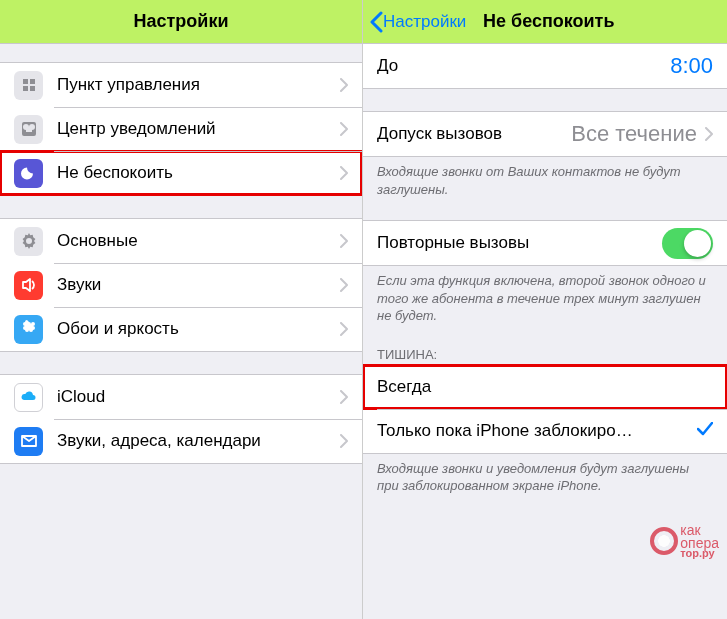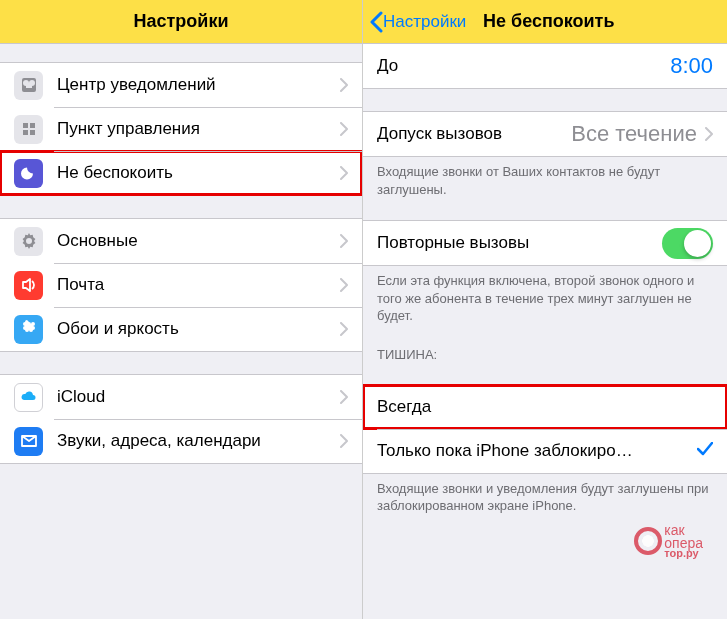--- a/index.html
+++ b/index.html
@@ -13,21 +13,21 @@
   }
   .pane {
     background: #efeff4;
     overflow: hidden;
   }
   .pane-left { width: 363px; border-right: 1px solid #ccc; }
   .pane-right { width: 364px; position: relative; }
 
   .navbar {
     height: 44px;
-    background: #fde047;
+    background: #bef264;
     border-bottom: 1px solid #c8c7cc;
     display: flex;
     align-items: center;
     position: relative;
   }
   .navbar-title {
     position: absolute;
     left: 0; right: 0;
     text-align: center;
     font-size: 18px;
@@ -104,20 +104,21 @@
   .highlight-red {
     outline: 3px solid #e60000;
     outline-offset: -2px;
   }
 
   .footer-note {
     font-size: 13px;
     color: #6d6d72;
     padding: 6px 14px 0 14px;
     line-height: 1.35;
+    font-style: italic;
   }
   .header-note {
     font-size: 13px;
     color: #6d6d72;
     padding: 0 14px 6px 14px;
     text-transform: none;
   }
 
   .switch {
     width: 51px; height: 31px;
@@ -137,21 +138,21 @@
   }
 
   .check {
     color: #007aff;
     margin-left: 8px;
   }
   .check svg { width: 16px; height: 14px; }
 
   .watermark {
     position: absolute;
-    right: 24px;
+    right: 8px;
     bottom: 60px;
     display: flex;
     align-items: center;
     opacity: 0.9;
     pointer-events: none;
   }
   .wm-circle {
     width: 28px; height: 28px;
     border: 4px solid #d94a5a;
     border-radius: 50%;
@@ -168,37 +169,37 @@
 <div class="pane pane-left">
   <div class="navbar">
     <div class="navbar-title">Настройки</div>
   </div>
 
   <div class="group first">
     <div class="group-body" id="g1">
         <div class="row">
           <div class="icon" style="background:#e5e5ea;">
             <svg viewBox="0 0 18 18">
+              <path d="M3 3h5v5H3zM10 3h5v5h-5zM3 10h5v5H3zM10 10h5v5h-5z" fill="#8e8e93"></path>
+            </svg>
+          </div>
+          <span class="label">Пункт управления</span>
+          <span class="chevron">
+            <svg viewBox="0 0 8 14">
+              <path d="M1 1l6 6-6 6" stroke="#c7c7cc" stroke-width="2" fill="none" stroke-linecap="round" stroke-linejoin="round"></path>
+            </svg>
+          </span>
+        </div>
+        <div class="row">
+          <div class="icon" style="background:#e5e5ea;">
+            <svg viewBox="0 0 18 18">
               <path d="M4 2h10a2 2 0 0 1 2 2v10a2 2 0 0 1-2 2H4a2 2 0 0 1-2-2V4a2 2 0 0 1 2-2zm2 2a3 3 0 0 0 0 6v2h6V10a3 3 0 0 0 0-6 3 3 0 0 0-3 3 3 3 0 0 0-3-3z" fill="#8e8e93"></path>
             </svg>
           </div>
           <span class="label">Центр уведомлений</span>
-          <span class="chevron">
-            <svg viewBox="0 0 8 14">
-              <path d="M1 1l6 6-6 6" stroke="#c7c7cc" stroke-width="2" fill="none" stroke-linecap="round" stroke-linejoin="round"></path>
-            </svg>
-          </span>
-        </div>
-        <div class="row">
-          <div class="icon" style="background:#e5e5ea;">
-            <svg viewBox="0 0 18 18">
-              <path d="M3 3h5v5H3zM10 3h5v5h-5zM3 10h5v5H3zM10 10h5v5h-5z" fill="#8e8e93"></path>
-            </svg>
-          </div>
-          <span class="label">Пункт управления</span>
           <span class="chevron">
             <svg viewBox="0 0 8 14">
               <path d="M1 1l6 6-6 6" stroke="#c7c7cc" stroke-width="2" fill="none" stroke-linecap="round" stroke-linejoin="round"></path>
             </svg>
           </span>
         </div>
         <div class="row highlight-red">
           <div class="icon" style="background:#5856d6;">
             <svg viewBox="0 0 18 18">
               <path d="M13 9.5A6 6 0 0 1 7 3.5 6 6 0 1 0 13 9.5z" fill="#ffffff"></path>
@@ -227,21 +228,21 @@
               <path d="M1 1l6 6-6 6" stroke="#c7c7cc" stroke-width="2" fill="none" stroke-linecap="round" stroke-linejoin="round"></path>
             </svg>
           </span>
         </div>
         <div class="row">
           <div class="icon" style="background:#ff3b30;">
             <svg viewBox="0 0 18 18">
               <path d="M3 6h3l4-3v12l-4-3H3zM12 5a5 5 0 0 1 0 8" fill="none" stroke="#ffffff" stroke-width="1.8" stroke-linejoin="round"></path>
             </svg>
           </div>
-          <span class="label">Почта</span>
+          <span class="label">Звуки</span>
           <span class="chevron">
             <svg viewBox="0 0 8 14">
               <path d="M1 1l6 6-6 6" stroke="#c7c7cc" stroke-width="2" fill="none" stroke-linecap="round" stroke-linejoin="round"></path>
             </svg>
           </span>
         </div>
         <div class="row">
           <div class="icon" style="background:#36a8f4;">
             <svg viewBox="0 0 18 18">
               <path d="M9 2a2 2 0 0 1 2 2 2 2 0 0 1 2-2 2 2 0 0 1 0 4 2 2 0 0 1 2 2 2 2 0 0 1-4 0 2 2 0 0 1 0 4 2 2 0 0 1-2-2 2 2 0 0 1-2 2 2 2 0 0 1 0-4 2 2 0 0 1-4 0 2 2 0 0 1 2-2 2 2 0 0 1-2-2 2 2 0 0 1 4 0 2 2 0 0 1 0-4z" fill="#ffffff"></path>
@@ -325,21 +326,21 @@
     <div class="group-body">
       <div class="row">
         <span class="label">Повторные вызовы</span>
         <div class="switch"></div>
       </div>
     </div>
     <div class="footer-note">Если эта функция включена, второй звонок одного и того же абонента в течение трех минут заглушен не будет.</div>
   </div>
 
   <div class="group">
-    <div class="header-note" style="padding-bottom:22px;">ТИШИНА:</div>
+    <div class="header-note" style="padding-bottom:2px;">ТИШИНА:</div>
     <div class="group-body">
       <div class="row highlight-red">
         <span class="label">Всегда</span>
       </div>
       <div class="row">
         <span class="label">Только пока iPhone заблокиро…</span>
         <span class="check"><svg viewBox="0 0 16 14">
               <path d="M1 7l5 5L15 1" stroke="#007aff" stroke-width="2.5" fill="none" stroke-linecap="round" stroke-linejoin="round"></path>
             </svg></span>
       </div>

